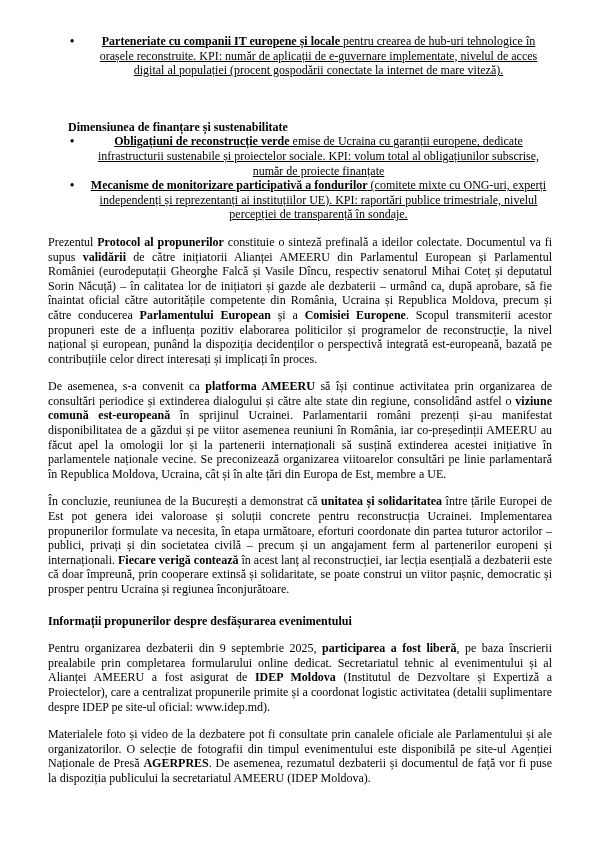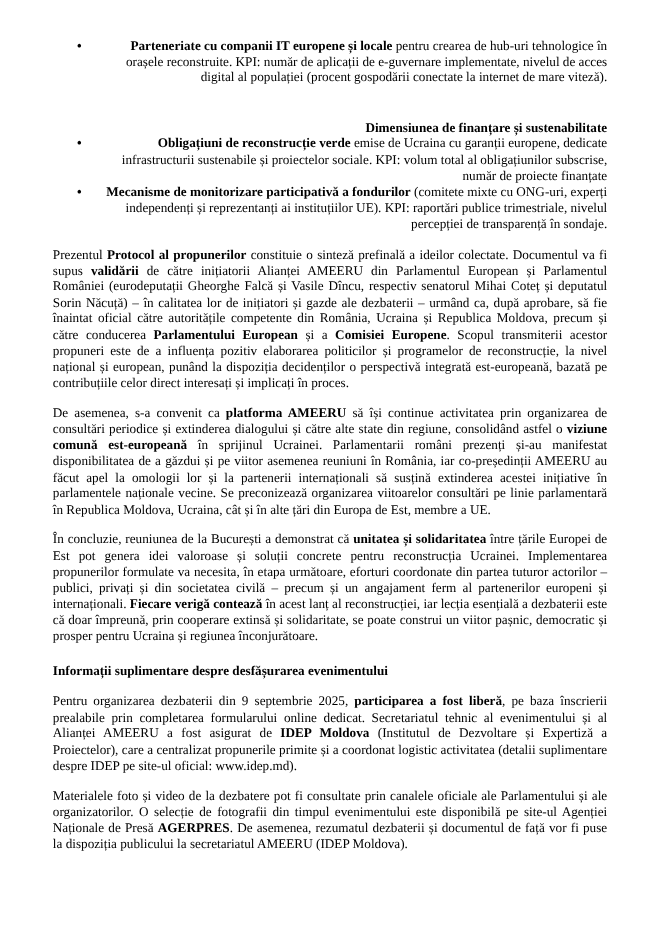--- a/index.html
+++ b/index.html
@@ -3,24 +3,24 @@
 <meta charset="utf-8">
 <style>
   html,body{margin:0;padding:0;background:#ffffff;}
   .page{
     width:600px;height:848px;background:#ffffff;box-sizing:border-box;
     padding:34px 48px 0 48px;position:relative;overflow:hidden;
     font-family:"Liberation Serif","DejaVu Serif",serif;
     font-size:12px;line-height:14.6px;color:#000000;
   }
   .blist{list-style:none;margin:0;padding:0 0 0 20px;}
-  .blist li{position:relative;padding-left:17px;text-align:right;}
+  .blist li{position:relative;padding-left:17px;text-align:center;text-decoration:underline;}
   .blist li::before{content:"\2022";position:absolute;left:2px;font-weight:bold;}
   .heading{font-weight:bold;}
-  .heading-indent{margin:31px 0 0 20px;text-align:right;}
+  .heading-indent{margin:42px 0 0 20px;}
   .info-heading{margin:17px 0 0 0;}
   p{margin:13px 0 0 0;text-align:justify;}
   .page-number{
     position:absolute;bottom:48px;left:0;width:100%;text-align:center;
     font-size:10.5px;line-height:12px;
   }
   b{font-weight:bold;}
 </style>
 </head>
 <body>
@@ -37,20 +37,20 @@
     <li><b>Obligațiuni de reconstrucție verde</b> emise de Ucraina cu garanții europene, dedicate infrastructurii sustenabile și proiectelor sociale. KPI: volum total al obligațiunilor subscrise, număr de proiecte finanțate</li>
     <li><b>Mecanisme de monitorizare participativă a fondurilor</b> (comitete mixte cu ONG-uri, experți independenți și reprezentanți ai instituțiilor UE). KPI: raportări publice trimestriale, nivelul percepției de transparență în sondaje.</li>
   </ul>
 
   <p>Prezentul <b>Protocol al propunerilor</b> constituie o sinteză prefinală a ideilor colectate. Documentul va fi supus <b>validării</b> de către inițiatorii Alianței AMEERU din Parlamentul European și Parlamentul României (eurodeputații Gheorghe Falcă și Vasile Dîncu, respectiv senatorul Mihai Coteț și deputatul Sorin Năcuță) – în calitatea lor de inițiatori și gazde ale dezbaterii – urmând ca, după aprobare, să fie înaintat oficial către autoritățile competente din România, Ucraina și Republica Moldova, precum și către conducerea <b>Parlamentului European</b> și a <b>Comisiei Europene</b>. Scopul transmiterii acestor propuneri este de a influența pozitiv elaborarea politicilor și programelor de reconstrucție, la nivel național și european, punând la dispoziția decidenților o perspectivă integrată est-europeană, bazată pe contribuțiile celor direct interesați și implicați în proces.</p>
 
   <p>De asemenea, s-a convenit ca <b>platforma AMEERU</b> să își continue activitatea prin organizarea de consultări periodice și extinderea dialogului și către alte state din regiune, consolidând astfel o <b>viziune comună est-europeană</b> în sprijinul Ucrainei. Parlamentarii români prezenți și-au manifestat disponibilitatea de a găzdui și pe viitor asemenea reuniuni în România, iar co-președinții AMEERU au făcut apel la omologii lor și la partenerii internaționali să susțină extinderea acestei inițiative în parlamentele naționale vecine. Se preconizează organizarea viitoarelor consultări pe linie parlamentară în Republica Moldova, Ucraina, cât și în alte țări din Europa de Est, membre a UE.</p>
 
   <p>În concluzie, reuniunea de la București a demonstrat că <b>unitatea și solidaritatea</b> între țările Europei de Est pot genera idei valoroase și soluții concrete pentru reconstrucția Ucrainei. Implementarea propunerilor formulate va necesita, în etapa următoare, eforturi coordonate din partea tuturor actorilor – publici, privați și din societatea civilă – precum și un angajament ferm al partenerilor europeni și internaționali. <b>Fiecare verigă contează</b> în acest lanț al reconstrucției, iar lecția esențială a dezbaterii este că doar împreună, prin cooperare extinsă și solidaritate, se poate construi un viitor pașnic, democratic și prosper pentru Ucraina și regiunea înconjurătoare.</p>
 
-  <div class="heading info-heading">Informații suplimentare despre desfășurarea evenimentului</div>
+  <div class="heading info-heading">Informații propunerilor despre desfășurarea evenimentului</div>
 
   <p>Pentru organizarea dezbaterii din 9 septembrie 2025, <b>participarea a fost liberă</b>, pe baza înscrierii prealabile prin completarea formularului online dedicat. Secretariatul tehnic al evenimentului și al Alianței AMEERU a fost asigurat de <b>IDEP Moldova</b> (Institutul de Dezvoltare și Expertiză a Proiectelor), care a centralizat propunerile primite și a coordonat logistic activitatea (detalii suplimentare despre IDEP pe site-ul oficial: www.idep.md).</p>
 
   <p>Materialele foto și video de la dezbatere pot fi consultate prin canalele oficiale ale Parlamentului și ale organizatorilor. O selecție de fotografii din timpul evenimentului este disponibilă pe site-ul Agenției Naționale de Presă <b>AGERPRES</b>. De asemenea, rezumatul dezbaterii și documentul de față vor fi puse la dispoziția publicului la secretariatul AMEERU (IDEP Moldova).</p>
 
 
 </div>
 
 </body></html>

